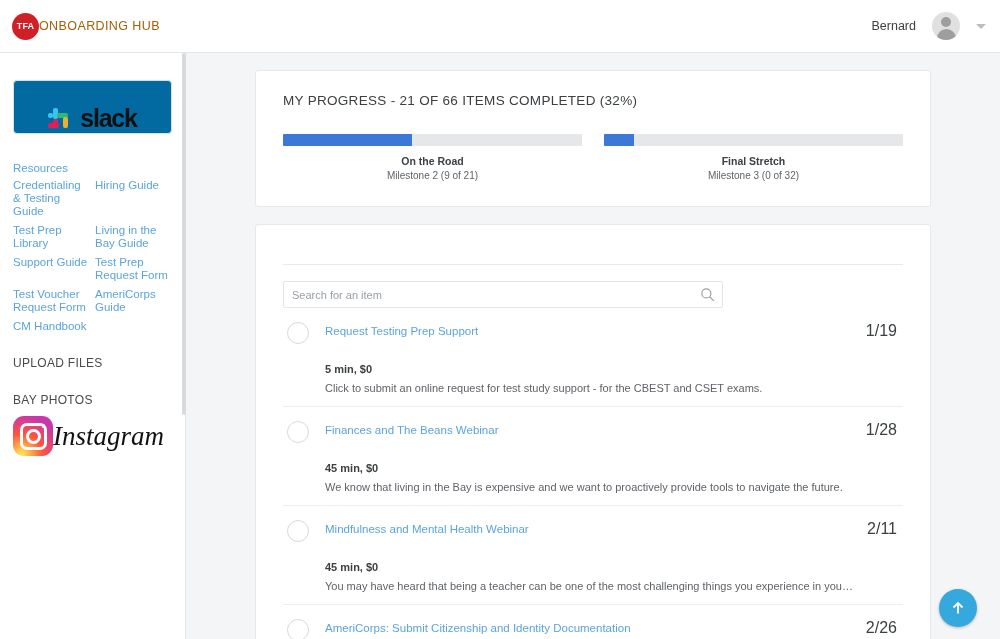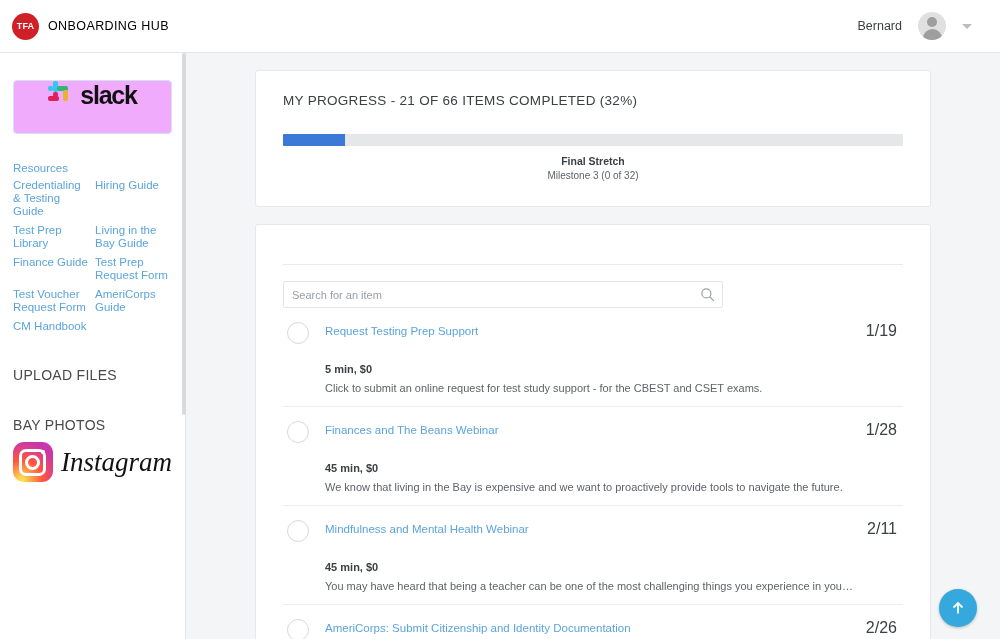--- a/index.html
+++ b/index.html
@@ -19,26 +19,26 @@
     display: flex; align-items: center;
   }
   .brand { display: flex; align-items: center; padding-left: 12px; width: 186px; }
   .tfa-logo {
     width: 27px; height: 27px; border-radius: 50%;
     background: #cf2027; color: #fff;
     font-size: 9px; font-weight: bold; letter-spacing: .2px;
     display: flex; align-items: center; justify-content: center;
   }
   .brand-text {
-    margin-left: 9px; font-size: 12.5px; color: #000000;
+    font-size: 12.5px; color: #a16207;
     letter-spacing: .4px;
   }
   .topbar-right {
     margin-left: auto; display: flex; align-items: center;
-    padding-right: 28px; gap: 16px;
+    padding-right: 14px; gap: 16px;
   }
   .user-name { font-size: 12.5px; color: #3c4043; }
   .avatar {
     width: 28px; height: 28px; border-radius: 50%;
     background: #e0e0e0; position: relative; overflow: hidden;
   }
   .avatar::before {
     content: ""; position: absolute; top: 5px; left: 9px;
     width: 10px; height: 10px; border-radius: 50%; background: #9e9e9e;
   }
@@ -52,22 +52,22 @@
   }
 
   
   .sidebar {
     position: absolute; top: 53px; left: 0; width: 186px; height: 586px;
     background: #ffffff; border-right: 1px solid #e3e5e8;
     padding: 0 13px;
   }
   .slack-box {
     margin-top: 27px; height: 54px; border: 1px solid #cfe3f3;
-    border-radius: 4px; background: #f0abfc;
-    display: flex; align-items: flex-start; justify-content: center; gap: 7px;
+    border-radius: 4px; background: #0369a1;
+    display: flex; align-items: flex-end; justify-content: center; gap: 7px;
   }
   .slack-mark { width: 25px; height: 25px; position: relative; }
   .slack-mark i { position: absolute; border-radius: 2px; display: block; }
   .sk-a { width: 4.5px; height: 11px; background: #36c5f0; left: 5px;  top: 0px; }
   .sk-b { width: 11px; height: 4.5px; background: #2eb67d; left: 9px;  top: 5px; }
   .sk-c { width: 4.5px; height: 11px; background: #ecb22e; left: 15px; top: 9px; }
   .sk-d { width: 11px; height: 4.5px; background: #e01e5a; left: 0px;  top: 15px; }
   .sk-e { width: 4.5px; height: 4.5px; background: #e01e5a; left: 5px;  top: 11px; }
   .sk-f { width: 4.5px; height: 4.5px; background: #36c5f0; left: 0px;  top: 5px; }
   .slack-word { font-size: 25px; font-weight: bold; letter-spacing: -1.2px; color: #111; }
@@ -75,29 +75,29 @@
   .res-title { margin-top: 28px; font-size: 11.5px; color: #5ba4dd; }
   .res-grid {
     margin-top: 5px; display: grid; grid-template-columns: 78px 1fr;
     column-gap: 4px; row-gap: 6px;
   }
   .res-link {
     font-size: 11.5px; color: #5ba4dd; line-height: 13px;
     text-decoration: none; cursor: pointer;
   }
   .side-heading {
-    margin-top: 34px; font-size: 14px; color: #4a4a4a; letter-spacing: .3px;
+    margin-top: 23px; font-size: 12px; color: #4a4a4a; letter-spacing: .3px;
   }
   .box-btn {
     margin-top: 8px; height: 47px; background: #2486d0; border-radius: 3px;
     display: flex; align-items: center; justify-content: center;
     color: #eaf6ff; font-size: 28px; font-weight: bold; letter-spacing: -1px;
     cursor: pointer;
   }
-  .insta-row { margin-top: 9px; display: flex; align-items: center; gap: 8px; cursor: pointer; }
+  .insta-row { margin-top: 9px; display: flex; align-items: center; gap: 0; cursor: pointer; }
   .insta-mark {
     width: 40px; height: 40px; border-radius: 11px;
     background: radial-gradient(circle at 22% 96%, #ffdd55 4%, #ff543e 42%, #c837ab 78%);
     display: flex; align-items: center; justify-content: center; position: relative;
   }
   .insta-mark::before {
     content: ""; width: 21px; height: 21px; border: 3px solid #fff; border-radius: 7px;
   }
   .insta-mark::after {
     content: ""; position: absolute; width: 9px; height: 9px;
@@ -200,21 +200,21 @@
       </span>
       <span class="slack-word">slack</span>
     </div>
 
     <div class="res-title">Resources</div>
     <div class="res-grid">
       <a class="res-link">Credentialing &amp; Testing Guide</a>
       <a class="res-link">Hiring Guide</a>
       <a class="res-link">Test Prep Library</a>
       <a class="res-link">Living in the Bay Guide</a>
-      <a class="res-link">Finance Guide</a>
+      <a class="res-link">Support Guide</a>
       <a class="res-link">Test Prep Request Form</a>
       <a class="res-link">Test Voucher Request Form</a>
       <a class="res-link">AmeriCorps Guide</a>
       <a class="res-link">CM Handbook</a>
     </div>
 
     <div class="side-heading">UPLOAD FILES</div>
 
     <div class="side-heading">BAY PHOTOS</div>
     <div class="insta-row">
@@ -223,20 +223,27 @@
         </span>
       <span class="insta-word">Instagram</span>
     </div>
   </div>
 
   <div class="main">
 
     <div class="card card-progress">
       <h2 class="card-title">MY PROGRESS - 21 OF 66 ITEMS COMPLETED (32%)</h2>
       <div class="bars">
+        <div class="bar-col">
+          <div class="bar-track">
+            <div class="bar-fill" style="width: 43%;"></div>
+          </div>
+          <div class="bar-label">On the Road</div>
+          <div class="bar-sub">Milestone 2  (9 of 21)</div>
+        </div>
         <div class="bar-col">
           <div class="bar-track">
             <div class="bar-fill" style="width: 10%;"></div>
           </div>
           <div class="bar-label">Final Stretch</div>
           <div class="bar-sub">Milestone 3  (0 of 32)</div>
         </div>
       </div>
     </div>
 

